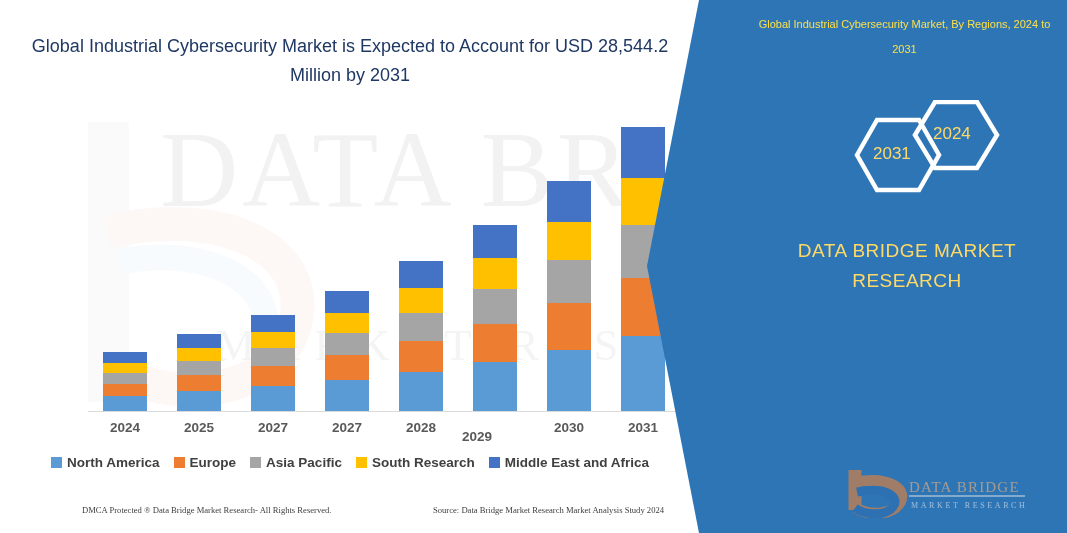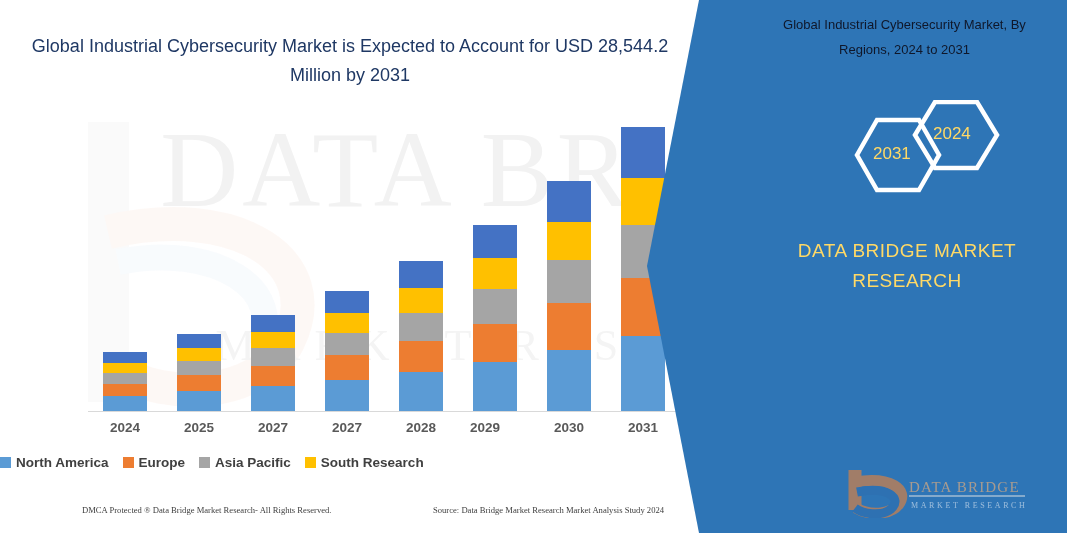--- a/index.html
+++ b/index.html
@@ -63,21 +63,21 @@
   .xlabels{
     position:absolute;left:88px;top:420px;width:592px;height:26px;z-index:4;
   }
   .xlab{
     position:absolute;top:0;width:74px;text-align:center;
     font-size:13.5px;font-weight:bold;color:#595959;
   }
 
   .legend{
     position:absolute;left:0px;top:455px;width:700px;
-    display:flex;align-items:center;
+    display:flex;justify-content:center;align-items:center;
     gap:14px;z-index:4;
   }
   .lg-item{display:flex;align-items:center;gap:5px;}
   .lg-swatch{width:11px;height:11px;display:inline-block;}
   .lg-text{font-size:13.5px;font-weight:bold;color:#404040;white-space:nowrap;}
 
   .footer{
     position:absolute;left:72px;top:505px;width:620px;height:20px;z-index:4;
     font-family:Liberation Serif, serif;
     font-size:8.6px;color:#404040;
@@ -88,21 +88,21 @@
   
   .panel{
     position:absolute;right:0;top:0;width:420px;height:533px;
     z-index:5;
     clip-path:polygon(100% 0, 100% 100%, 52px 100%, 0 266px, 52px 0);
     background:#2E75B6;
   }
   .panel-title{
     position:absolute;left:110px;top:12px;width:295px;
     text-align:center;
-    color:#0f172a;font-size:13px;line-height:25px;
+    color:#fde047;font-size:11px;line-height:25px;
     font-family:"Liberation Sans", sans-serif;
   }
   .hexes{position:absolute;left:100px;top:100px;width:300px;height:105px;}
   .hex-label{
     position:absolute;color:#FFD966;font-size:17px;
     font-family:"Liberation Sans", sans-serif;
   }
   .brand{
     position:absolute;left:110px;top:236px;width:300px;
     text-align:center;color:#FFD966;
@@ -188,41 +188,45 @@
         <div class="seg" style="height: 51px; background: rgb(68, 114, 196);"></div>
       </div>
     </div>
   <div class="axis-line"></div>
   <div class="xlabels" id="xlabels">
       <div class="xlab" style="left: 0px;">2024</div>
       <div class="xlab" style="left: 74px;">2025</div>
       <div class="xlab" style="left: 148px;">2027</div>
       <div class="xlab" style="left: 222px;">2027</div>
       <div class="xlab" style="left: 296px;">2028</div>
-      <div class="xlab" style="left: 360px;">2029</div>
+      <div class="xlab" style="left: 352px; margin-top: 9px;">2029</div>
       <div class="xlab" style="left: 444px;">2030</div>
       <div class="xlab" style="left: 518px;">2031</div>
     </div>
 
   <div class="legend" id="legend">
       <div class="lg-item">
         <span class="lg-swatch" style="background: rgb(91, 155, 213);"></span>
         <span class="lg-text">North America</span>
       </div>
       <div class="lg-item">
         <span class="lg-swatch" style="background: rgb(237, 125, 49);"></span>
         <span class="lg-text">Europe</span>
       </div>
       <div class="lg-item">
         <span class="lg-swatch" style="background: rgb(165, 165, 165);"></span>
         <span class="lg-text">Asia Pacific</span>
       </div>
       <div class="lg-item">
         <span class="lg-swatch" style="background: rgb(255, 192, 0);"></span>
         <span class="lg-text">South Research</span>
+      </div>
+      <div class="lg-item">
+        <span class="lg-swatch" style="background: rgb(68, 114, 196);"></span>
+        <span class="lg-text">Middle East and Africa</span>
       </div>
     </div>
 
   <div class="footer">
     <span class="f-left">DMCA Protected ® Data Bridge Market Research-  All Rights Reserved.</span>
     <span class="f-right">Source: Data Bridge Market Research  Market Analysis Study 2024</span>
   </div>
 
   <div class="panel">
     <div class="panel-title">Global Industrial Cybersecurity Market, By Regions, 2024 to 2031</div>

